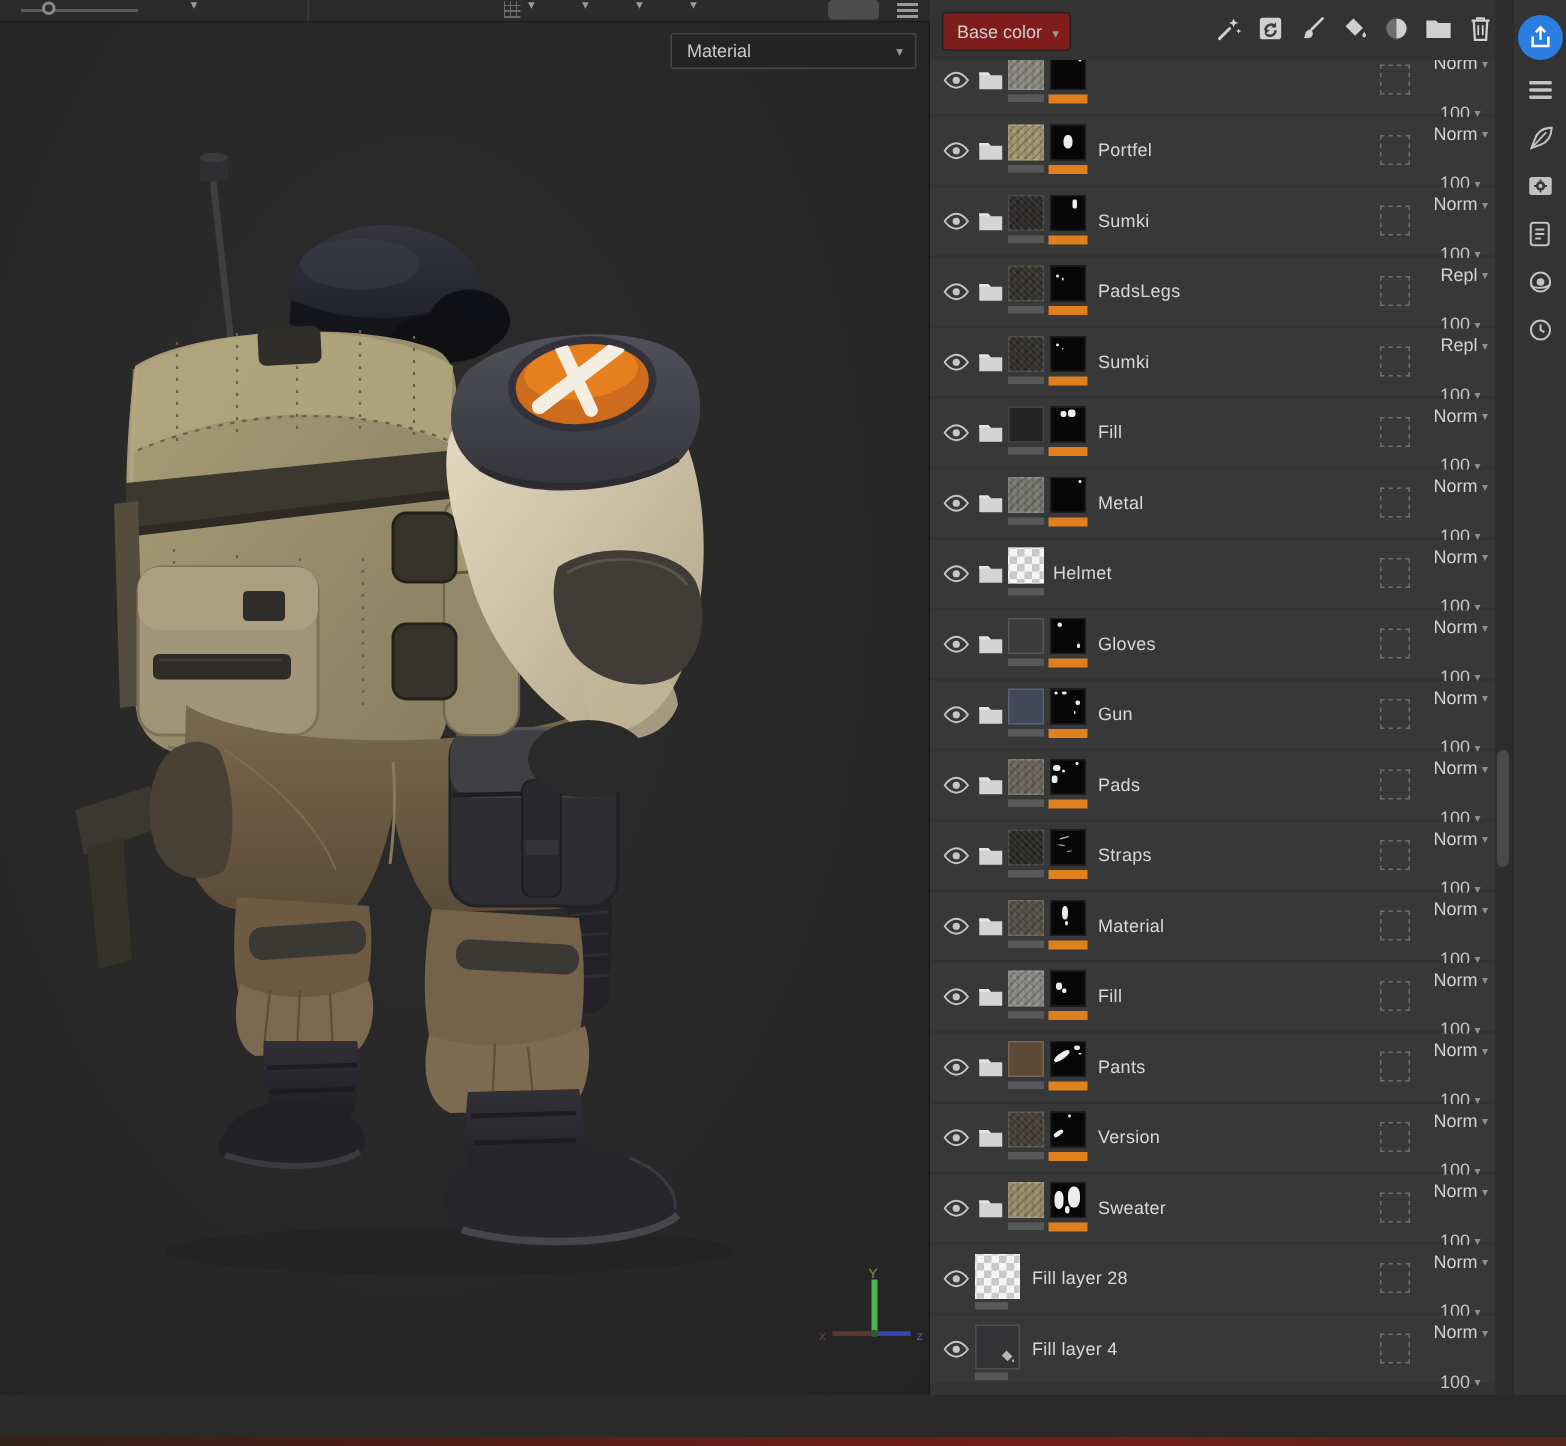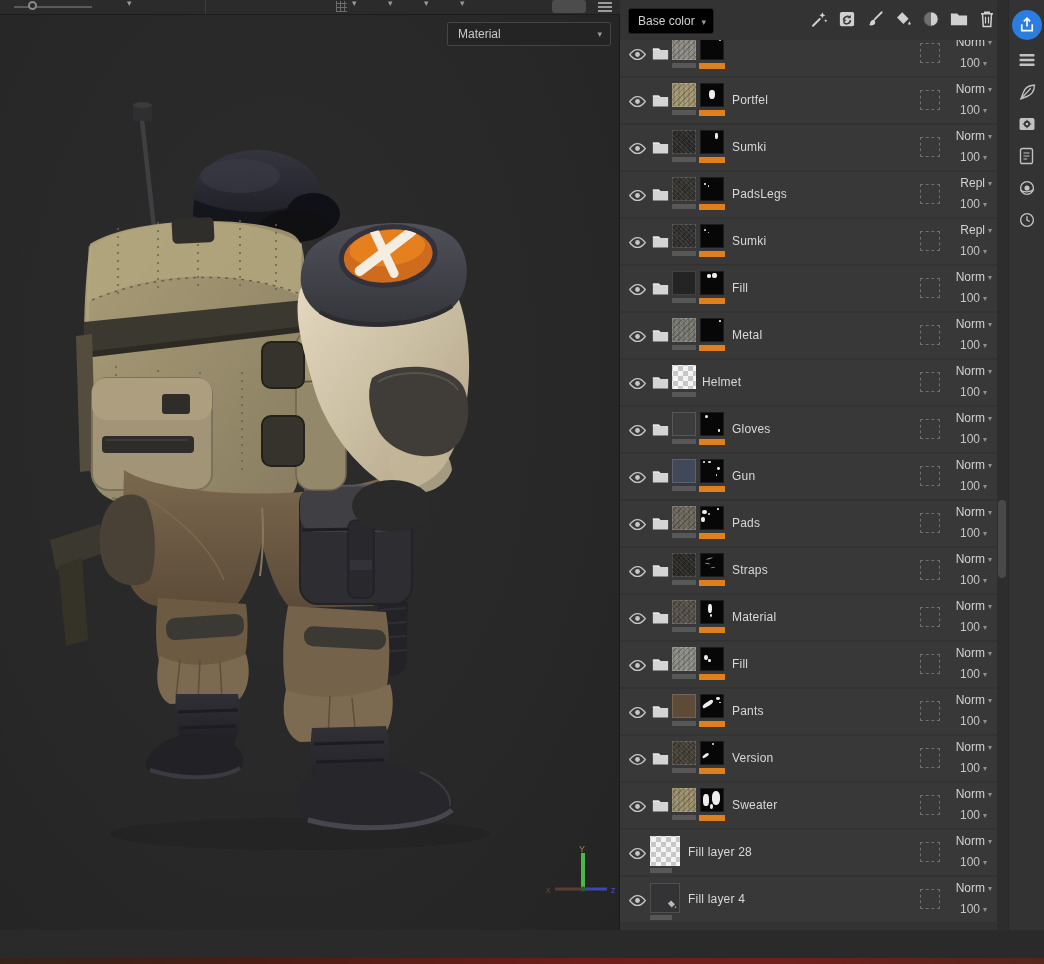--- a/index.html
+++ b/index.html
@@ -18,21 +18,21 @@
   
   .viewport{position:absolute;left:0;top:14px;width:620px;height:916px;overflow:hidden;background:radial-gradient(ellipse at 45% 40%, #2c2c2c 0%, #282828 60%, #242424 100%);border-right:1px solid #1a1a1a;box-sizing:border-box;text-decoration:underline;}
   .shading-dropdown{position:absolute;left:447px;top:8px;width:164px;height:24px;background:#242424;border:1px solid #454545;border-radius:2px;box-sizing:border-box;color:#c9c9c9;font-size:12px;line-height:22px;padding-left:10px;}
   .shading-dropdown .dd-chev{position:absolute;right:8px;top:0;font-size:9px;color:#9a9a9a;}
   .character-svg{position:absolute;left:0;top:0;}
   .gizmo{position:absolute;left:545px;top:831px;}
 
   
   .layers-panel{position:absolute;left:620px;top:0;width:388px;height:930px;background:#333333;overflow:hidden;}
   .panel-header{position:absolute;left:0;top:0;width:388px;height:40px;background:#333333;z-index:3;}
-  .channel-dropdown{position:absolute;left:8px;top:8px;width:86px;height:26px;background:#000000;border:1px solid #222222;border-radius:3px;box-sizing:border-box;color:#d0d0d0;font-size:12px;line-height:24px;padding-left:9px;}
+  .channel-dropdown{position:absolute;left:8px;top:8px;width:86px;height:26px;background:#7f1d1d;border:1px solid #222222;border-radius:3px;box-sizing:border-box;color:#d0d0d0;font-size:12px;line-height:24px;padding-left:9px;}
   .channel-dropdown .dd-chev{position:absolute;right:7px;top:1px;font-size:9px;color:#9a9a9a;}
   .panel-tools{position:absolute;right:12px;top:9px;display:flex;gap:10px;align-items:center;}
   .panel-tools .tool{width:18px;height:20px;display:flex;align-items:center;justify-content:center;}
 
   .layers-list{position:absolute;left:0;top:31px;width:377px;z-index:1;}
   .layer-row{position:relative;height:45px;margin-bottom:2px;background:#383838;}
   .eye{position:absolute;left:9px;top:16px;width:17px;height:13px;}
   .folder{position:absolute;left:32px;top:15px;width:17px;height:15px;}
   .thumb-wrap{position:absolute;top:5px;}
   .mat-wrap{left:52px;}
@@ -44,21 +44,21 @@
   .mask-wrap .bar{background:#E07F1E;width:26px;height:6px;margin-left:-1px;}
   .layer-name{position:absolute;left:112px;top:0;height:45px;line-height:45px;font-size:12px;color:#d8d8d8;letter-spacing:.2px;white-space:nowrap;}
   .layer-row.nomask .layer-name{left:82px;}
   .layer-row.fill .mat-wrap{left:30px;top:6px;}
   .layer-row.fill .thumb{width:30px;height:30px;position:relative;}
   .layer-row.fill .bar{width:22px;margin-top:2px;}
   .layer-row.fill .layer-name{left:68px;}
   .thumb-glyph{position:absolute;right:2px;bottom:2px;line-height:0;}
   .dotted-box{position:absolute;left:300px;top:12px;width:20px;height:20px;border:1px dashed #6e6e6e;box-sizing:border-box;}
   .blend{position:absolute;top:4px;right:5px;font-size:12px;color:#d2d2d2;white-space:nowrap;}
-  .opacity{position:absolute;top:25px;right:10px;font-size:12px;color:#c6c6c6;white-space:nowrap;}
+  .opacity{position:absolute;top:37px;right:10px;font-size:12px;color:#c6c6c6;white-space:nowrap;}
   .chev{font-size:8px;color:#8f8f8f;margin-left:3px;vertical-align:1px;}
 
   .noise{background-image:
     repeating-linear-gradient(45deg, rgba(255,255,255,.08) 0 1px, transparent 1px 3px),
     repeating-linear-gradient(-45deg, rgba(0,0,0,.22) 0 1px, transparent 1px 4px),
     repeating-linear-gradient(90deg, rgba(0,0,0,.10) 0 2px, transparent 2px 5px);}
   .checker{background-color:#f4f4f4;background-image:
     linear-gradient(45deg,#c7c7c7 25%,transparent 25%,transparent 75%,#c7c7c7 75%),
     linear-gradient(45deg,#c7c7c7 25%,transparent 25%,transparent 75%,#c7c7c7 75%);
     background-size:10px 10px;background-position:0 0,5px 5px;border:1px solid rgba(255,255,255,.2);}

